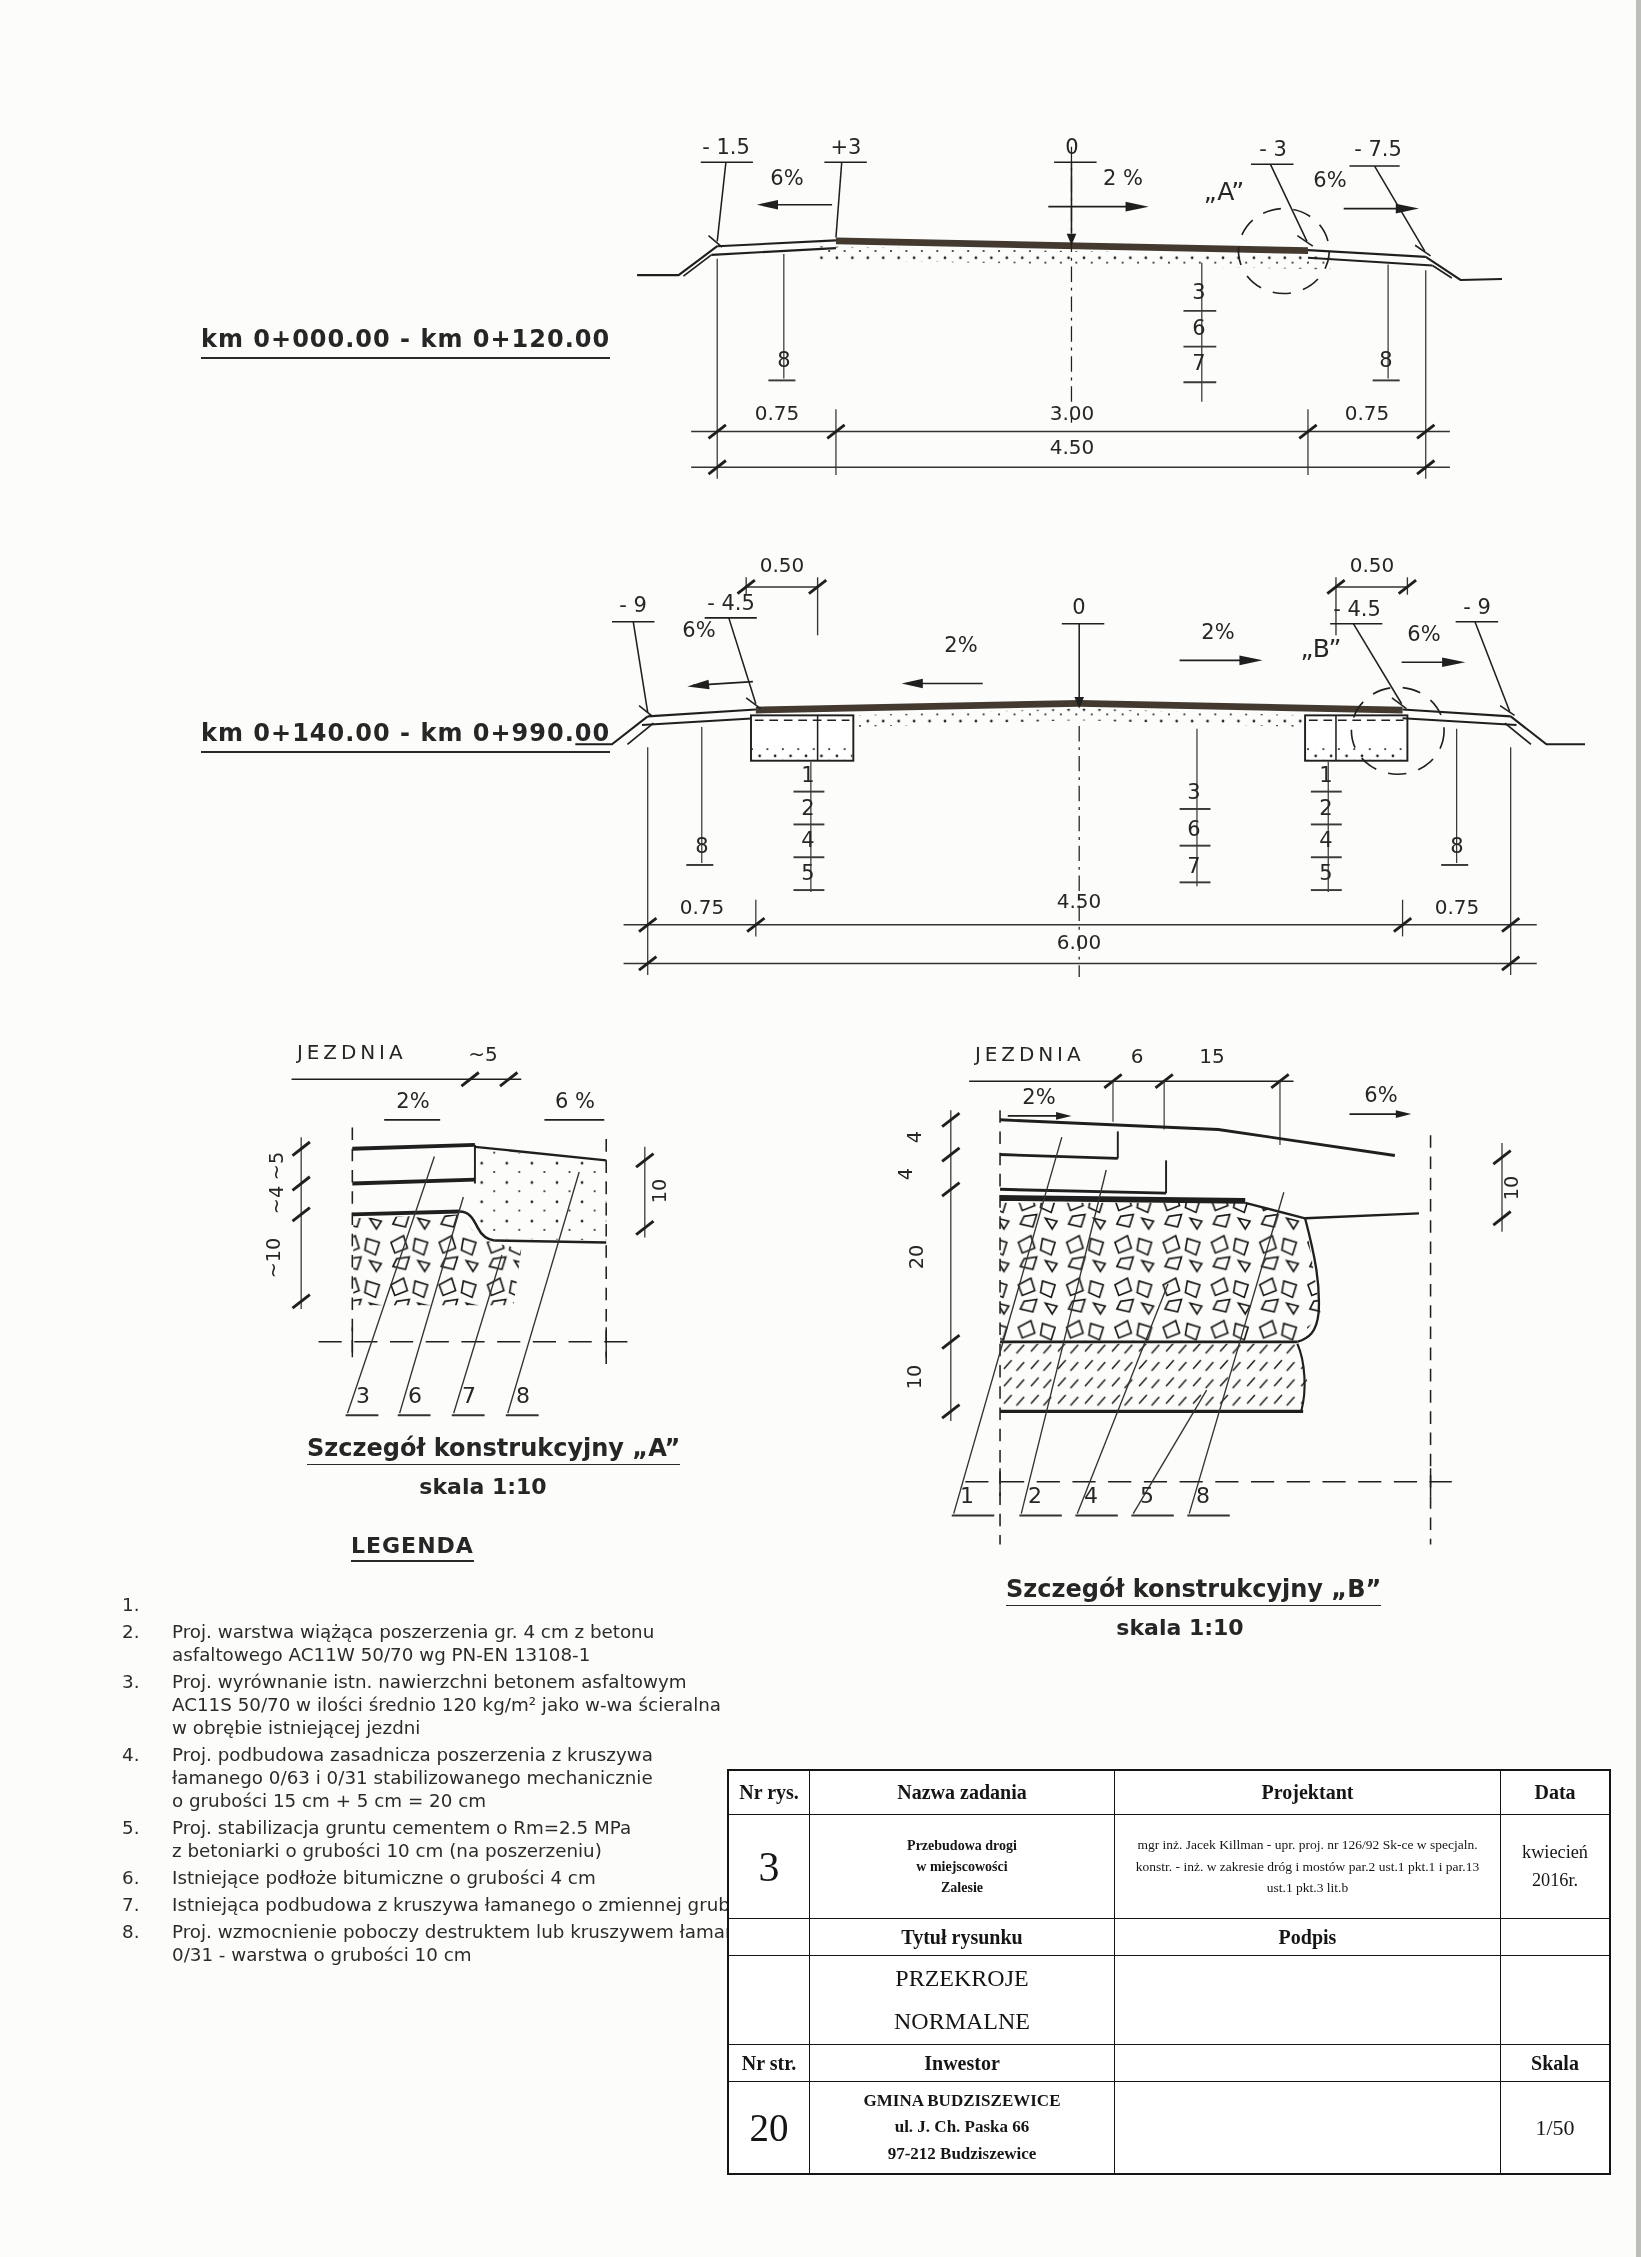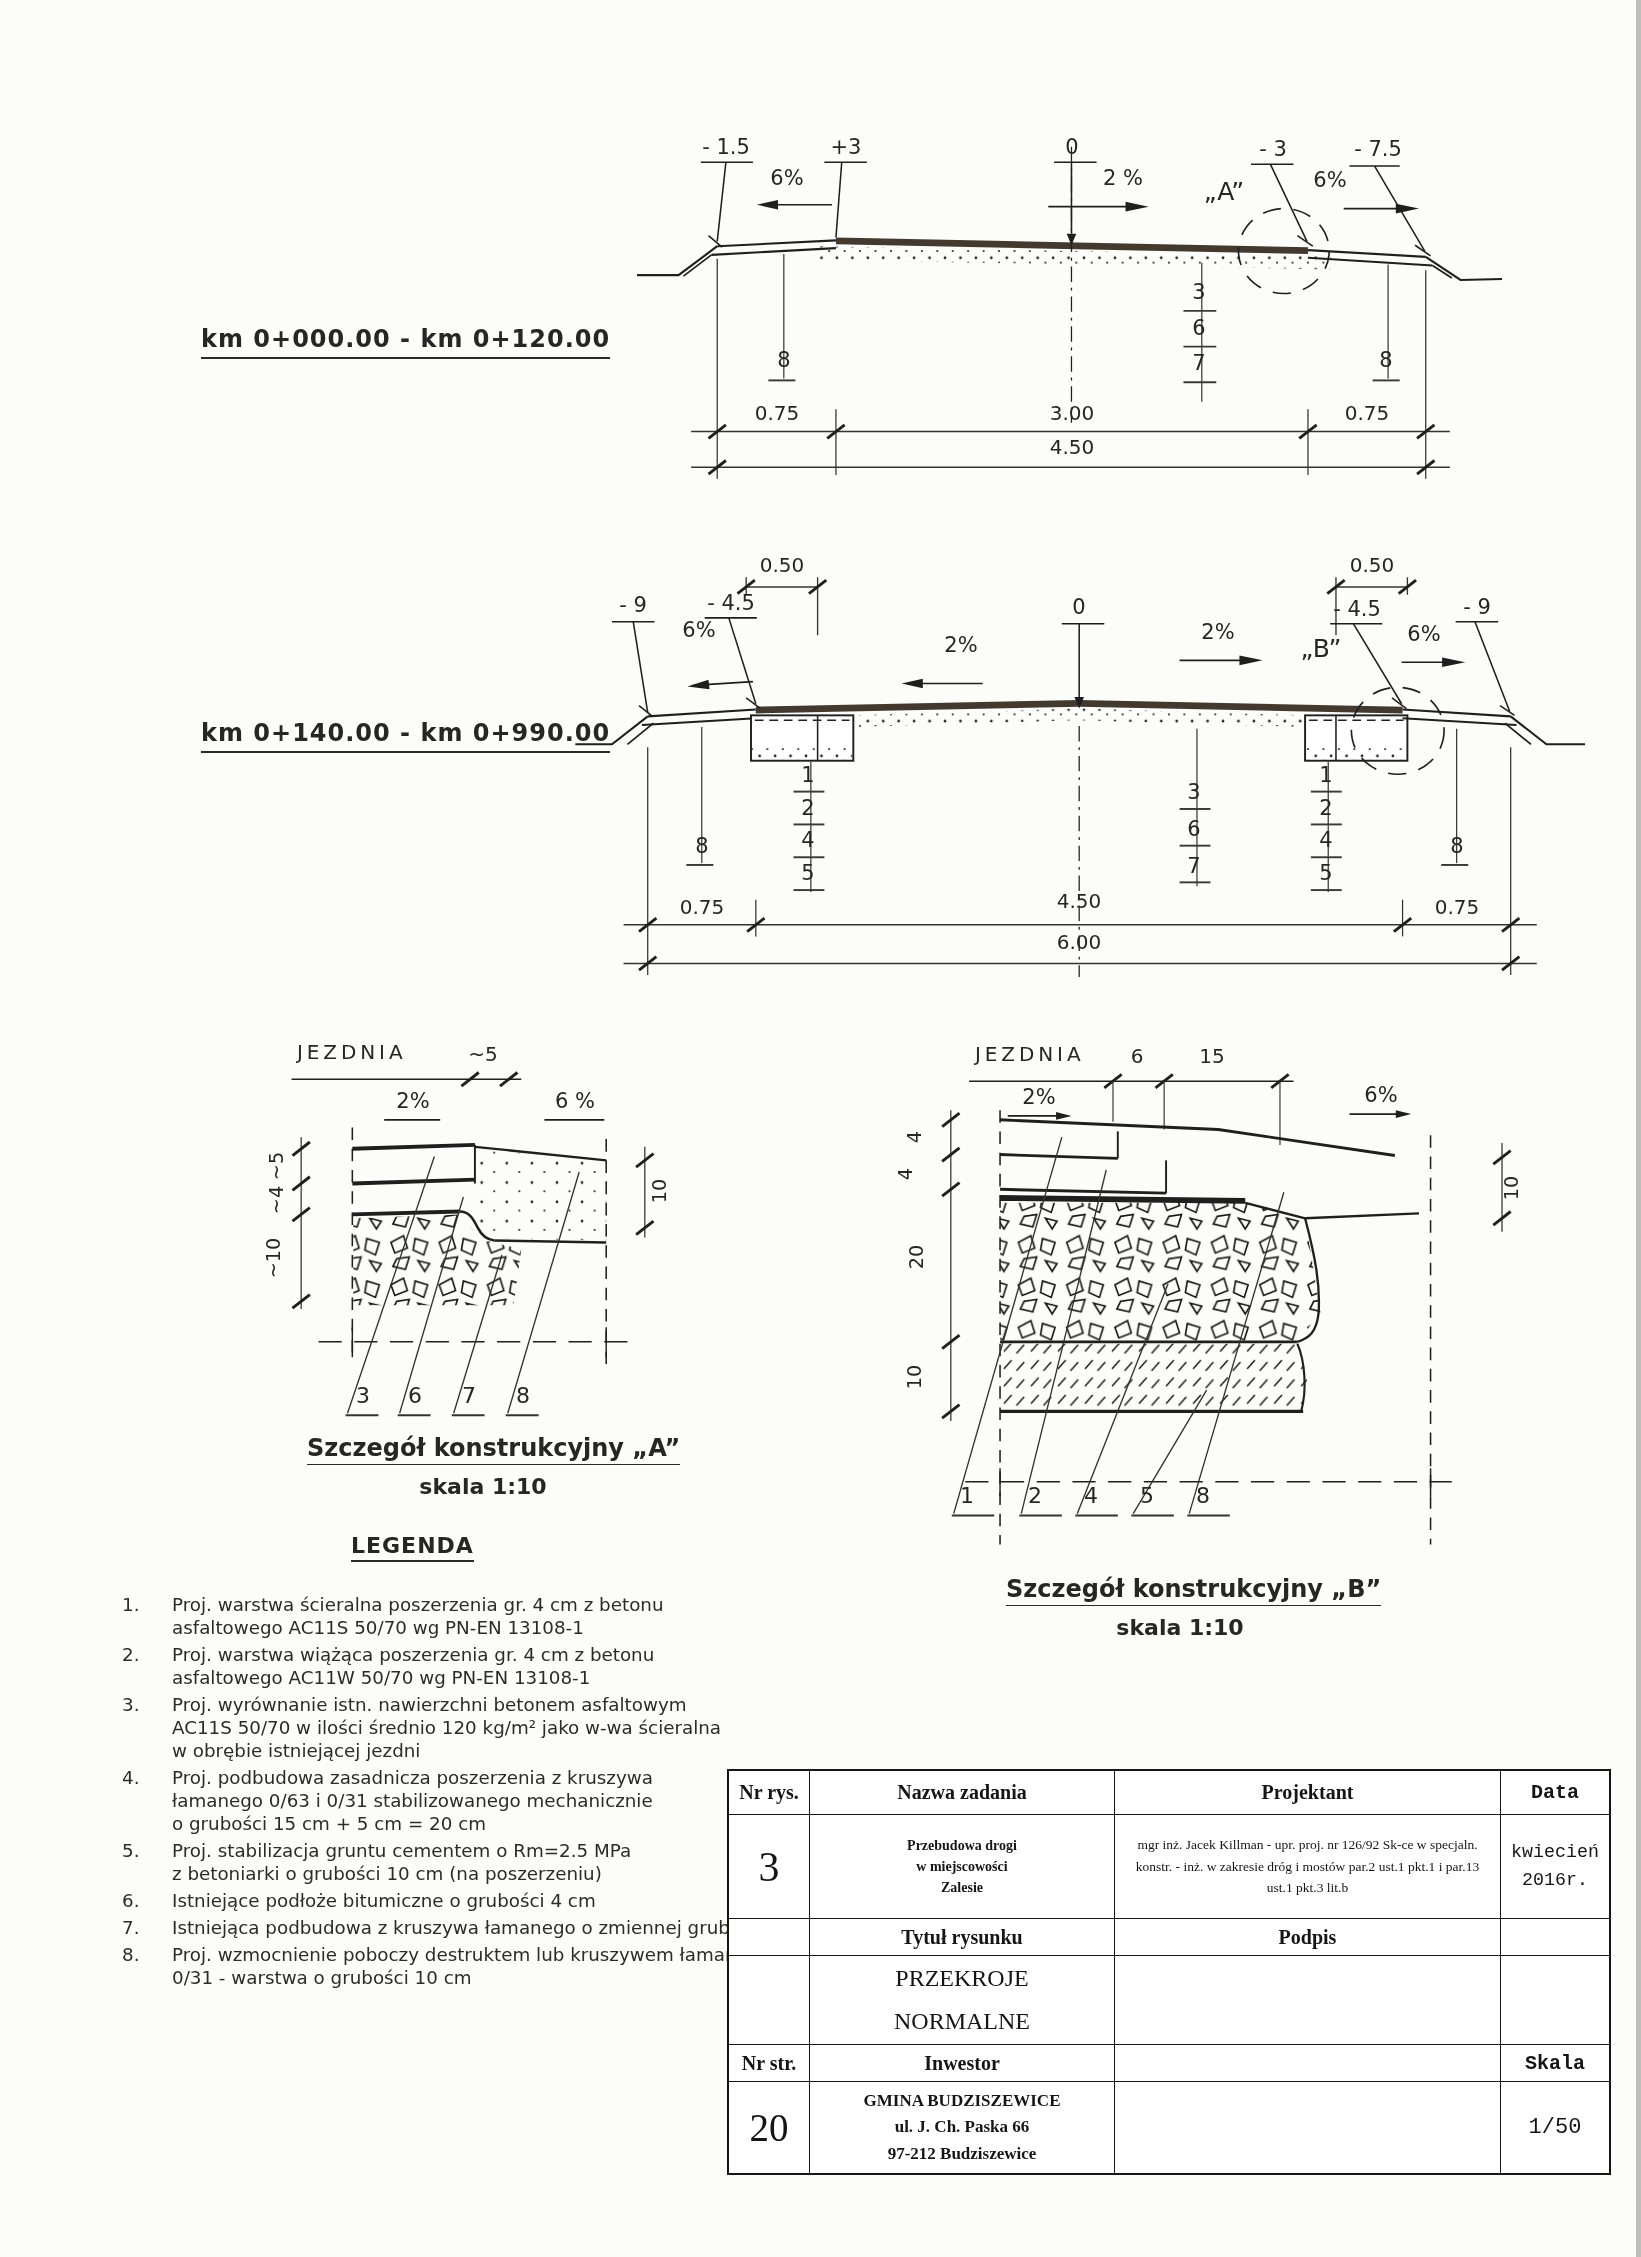--- a/index.html
+++ b/index.html
@@ -22,21 +22,21 @@
   .litem{display:flex;margin-bottom:3.9px;font-size:18.3px;line-height:1.26;color:#2b2b2b;}
   .lno{width:50px;flex:none;}
   .ltext{white-space:pre;}
   
   #tblock{position:absolute;left:727px;top:1769px;border:2.9px solid #151515;background:#fff;
           display:grid;grid-template-columns:81px 305px 386px 108px;
           grid-template-rows:44px 104px 37px 89px 37px 91px;
           font-family:"Liberation Serif",serif;color:#151515;}
   .tcell{border-right:1.9px solid #151515;border-bottom:1.9px solid #151515;
          display:flex;align-items:center;justify-content:center;text-align:center;white-space:pre-line;}
-  .tcell.last{border-right:none;font-family:Liberation Mono, monospace;}
+  .tcell.last{border-right:none;}
   .tcell.bot{border-bottom:none;}
   .thead{font-size:20px;font-weight:700;}
   .tbig{font-size:42px;}
   .ttask{font-size:14px;font-weight:700;line-height:1.5;}
   .tdesigner{font-size:13.5px;line-height:1.6;padding:0 11.6px;}
   .tdate{font-size:18.3px;line-height:1.5;}
   .tdraw{font-size:24px;font-weight:400;line-height:1.8;}
   .tnum{font-size:39px;}
   .tinv{font-size:17px;font-weight:700;line-height:1.55;}
   .tscale{font-size:22px;}
@@ -438,22 +438,20 @@
 <div class="lbl a23 ctr" style="left:1091px;top:1483px">4</div>
 <div class="lbl a23 ctr" style="left:1147px;top:1483px">5</div>
 <div class="lbl a23 ctr" style="left:1203px;top:1483px">8</div>
 <div class="lbl dtitle" style="left:1006px;top:1576px">Szczegół konstrukcyjny „B”</div>
 <div class="lbl dscale ctr" style="left:1180px;top:1615px">skala 1:10</div>
 
 <div class="lbl legtitle" style="left:351px;top:1533px">LEGENDA</div>
 <div id="legend-list">
   <div class="litem">
     <span class="lno">1.</span>
-    <span class="ltext">Proj. warstwa ścieralna poszerzenia gr. 4 cm z betonu
-asfaltowego AC11S 50/70 wg PN-EN 13108-1</span>
   </div>
   <div class="litem">
     <span class="lno">2.</span>
     <span class="ltext">Proj. warstwa wiążąca poszerzenia gr. 4 cm z betonu
 asfaltowego AC11W 50/70 wg PN-EN 13108-1</span>
   </div>
   <div class="litem">
     <span class="lno">3.</span>
     <span class="ltext">Proj. wyrównanie istn. nawierzchni betonem asfaltowym
 AC11S 50/70 w ilości średnio 120 kg/m² jako w-wa ścieralna

